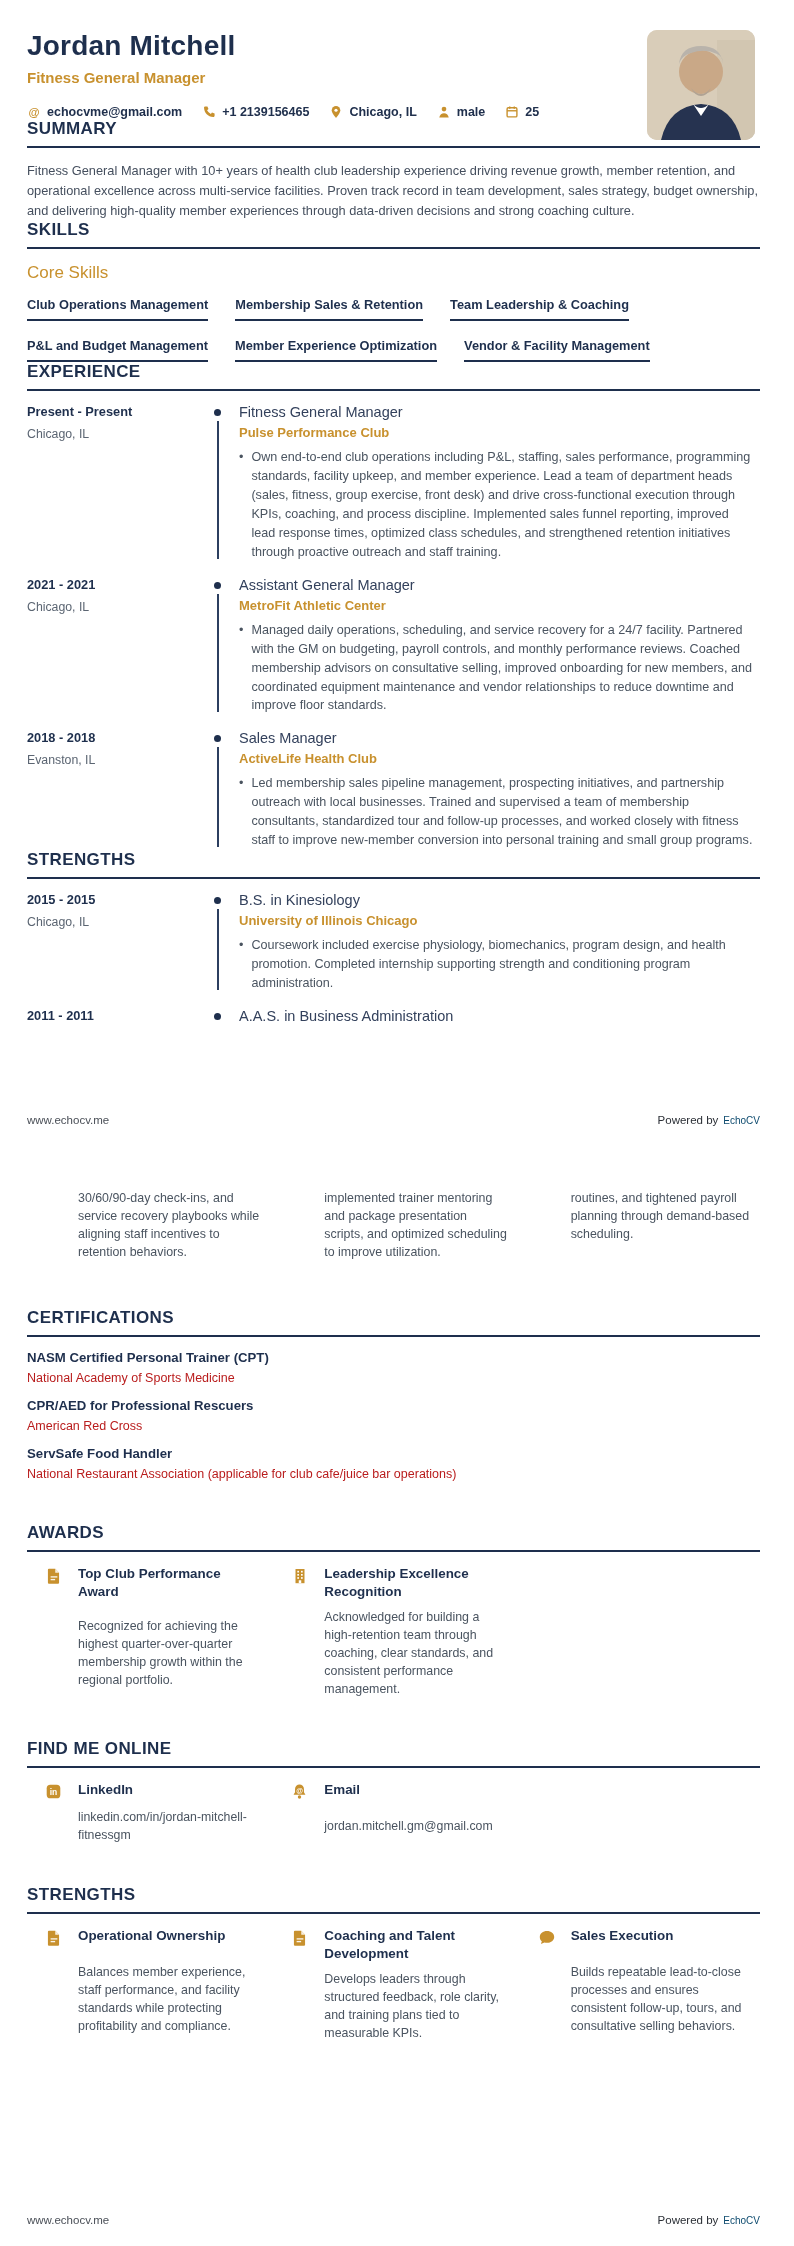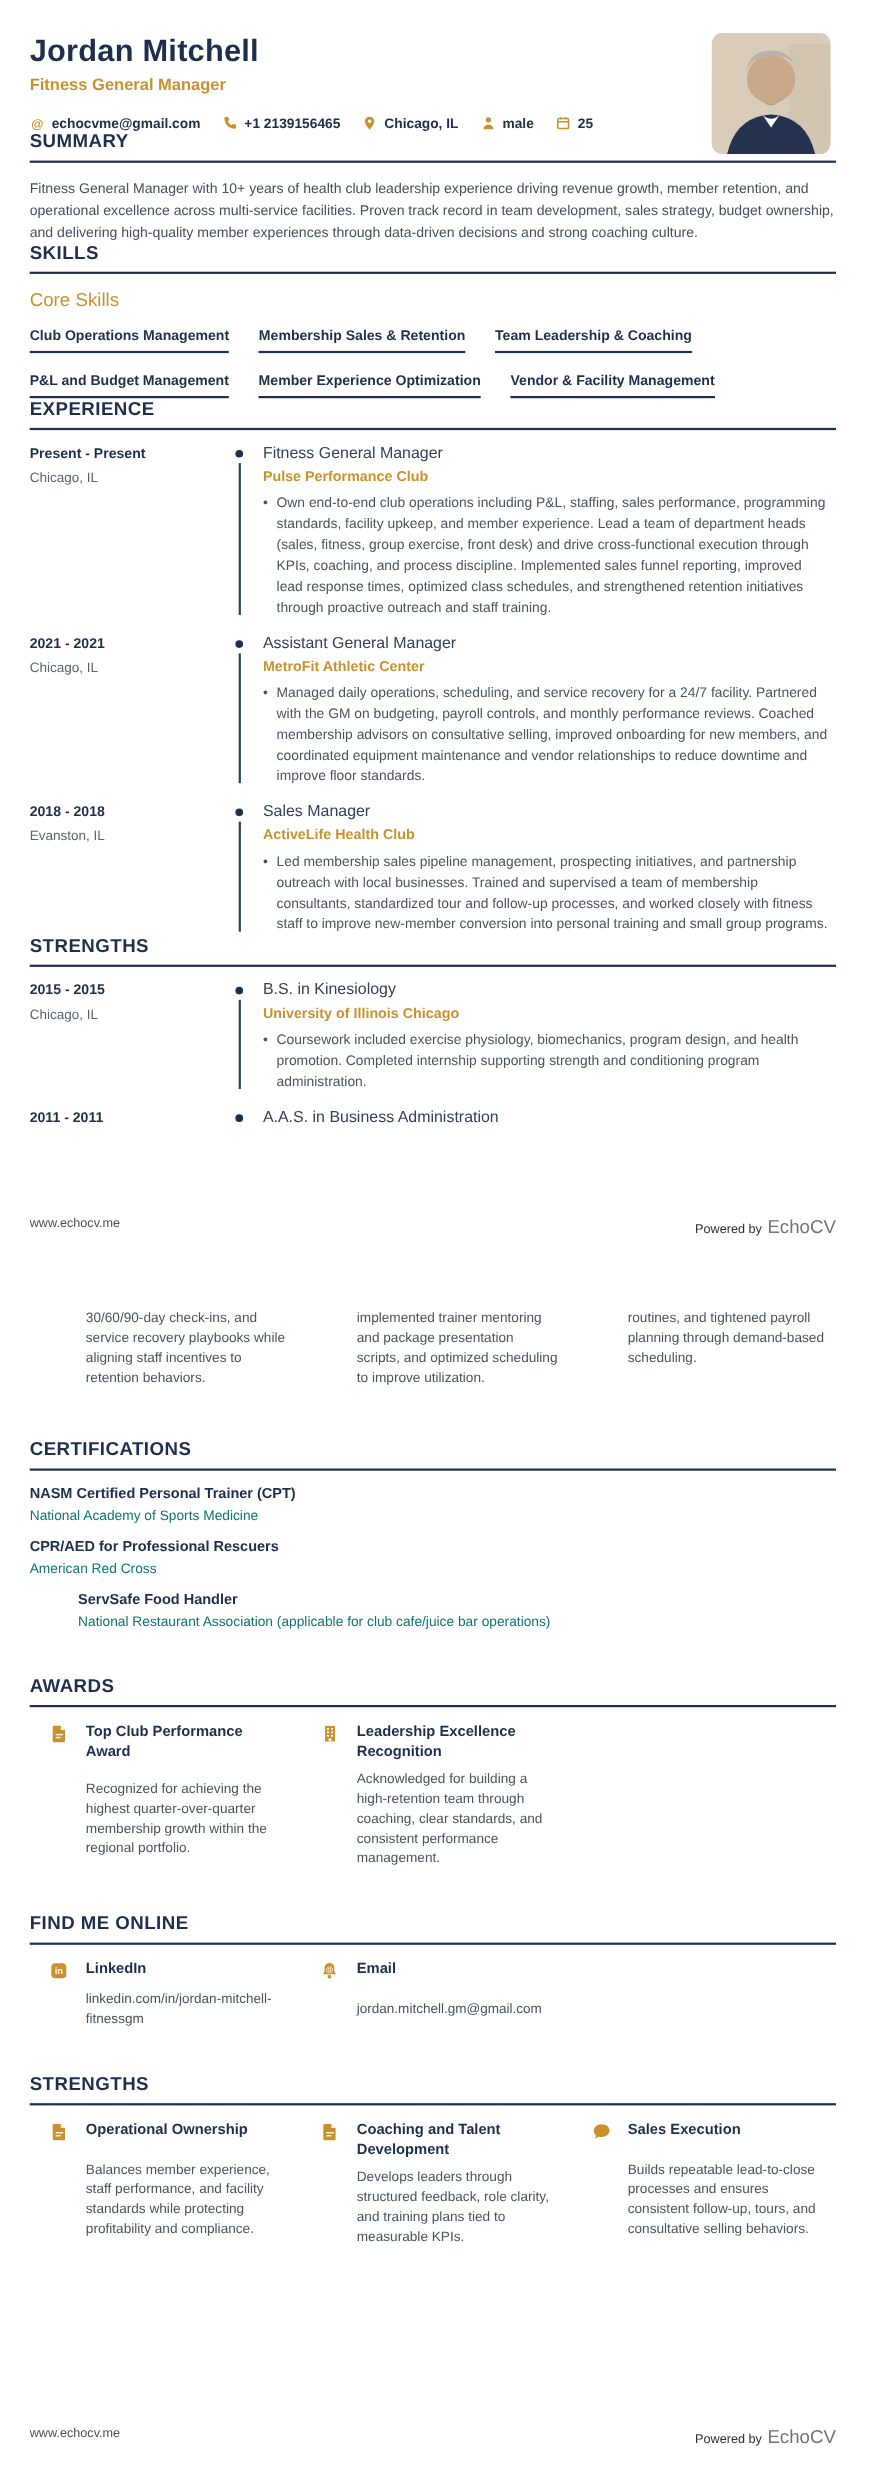--- a/index.html
+++ b/index.html
@@ -62,33 +62,33 @@
   .iconcard .icn { margin-top: 2px; }
   .iconcard h3 { margin: 0; font-size: 13.4px; line-height: 1.32; color: #1e2f4d; }
   .iconcard p { margin: 9px 0 0; font-size: 12.4px; line-height: 1.45; color: #4a5460; }
   .iconcard .sub { grid-column: 2; }
   .cont-grid { display: grid; grid-template-columns: 1fr 1fr 1fr; column-gap: 30px;
     padding-left: 18px; padding-right: 6px; }
   .cont-cell { padding-left: 33px; font-size: 12.4px; line-height: 1.45; color: #4a5460; }
 
   
   .cert { margin-bottom: 13px; }
-  .cert:last-child { margin-bottom: 0; margin-left: 44px; }
+  .cert:last-child { margin-bottom: 0; }
   .cert h3 { margin: 0; font-size: 13.2px; color: #1e2f4d; }
-  .cert p { margin: 6px 0 0; font-size: 12.5px; color: #0f766e; }
+  .cert p { margin: 6px 0 0; font-size: 12.5px; color: #b91c1c; }
 
   .linkval { font-size: 12.3px; color: #4a5460; margin-top: 9px; max-width: 172px;
     line-height: 1.45; word-break: break-word; }
 
   
   .pfooter { position: absolute; left: 27px; right: 34px; bottom: 20px;
     display: flex; justify-content: space-between; }
   .site { font-size: 11.5px; color: #4a4f57; }
   .powered { font-size: 11.5px; color: #2b2f36; display: flex; align-items: baseline; }
-  .brand { font-size: 17px; color: #737373; margin-left: 5px; }
+  .brand { font-size: 10px; color: #0c4a6e; margin-left: 5px; }
 </style>
 </head>
 <body>
 
 <svg width="0" height="0" style="position:absolute" aria-hidden="true">
   <symbol id="at-icon" viewBox="0 0 16 16">
       <text x="8" y="12.5" text-anchor="middle" font-size="13" font-weight="700" fill="currentColor">@</text>
     </symbol>
   <symbol id="phone-icon" viewBox="0 0 16 16">
       <path fill="currentColor" d="M3.7 1.6h2.5l1.2 3L5.8 5.9a10 10 0 0 0 4.3 4.3l1.3-1.6 3 1.2v2.5c0 .8-.7 1.5-1.5 1.4C6.6 13.2 2.8 9.4 2.3 3.1c-.1-.8.6-1.5 1.4-1.5z"></path>

